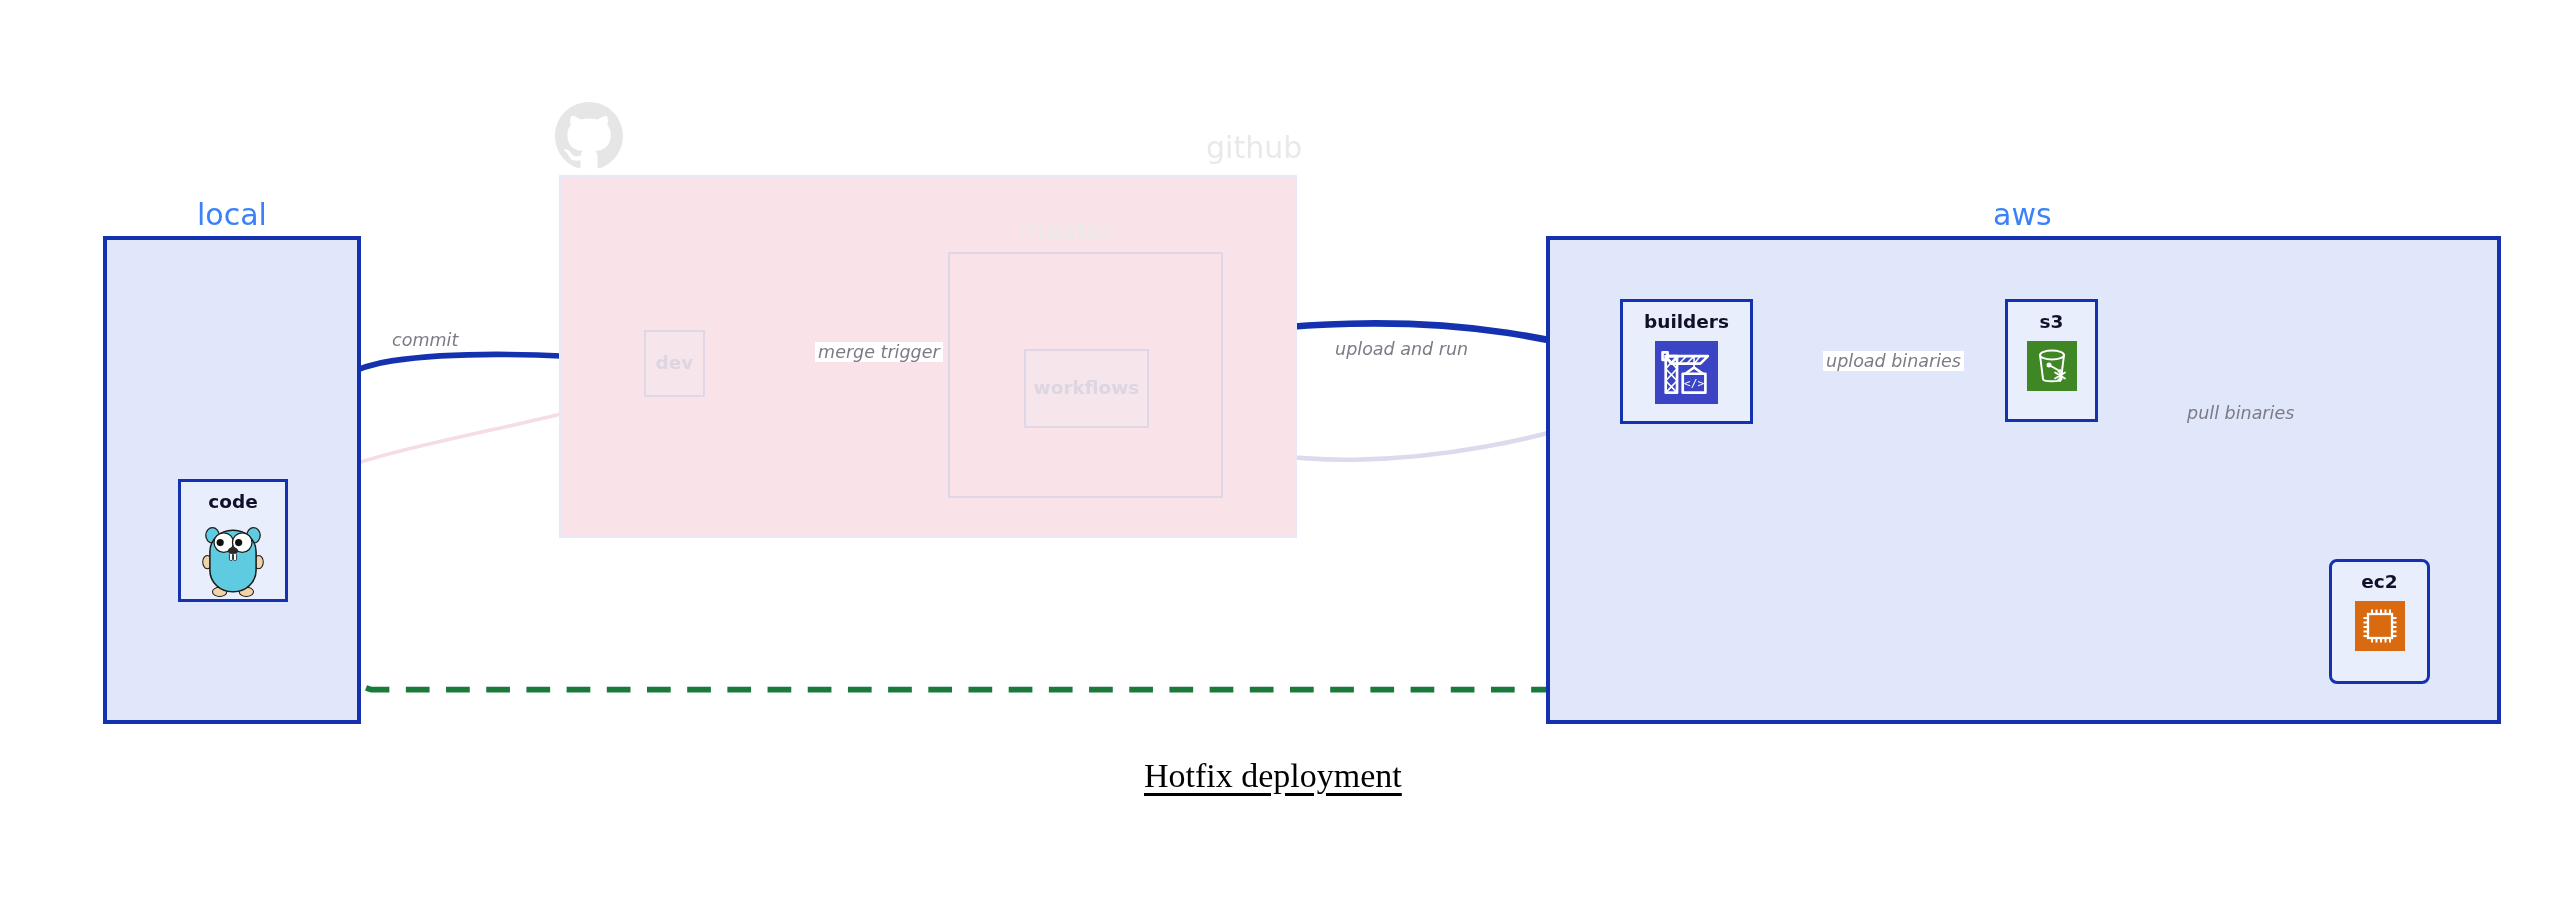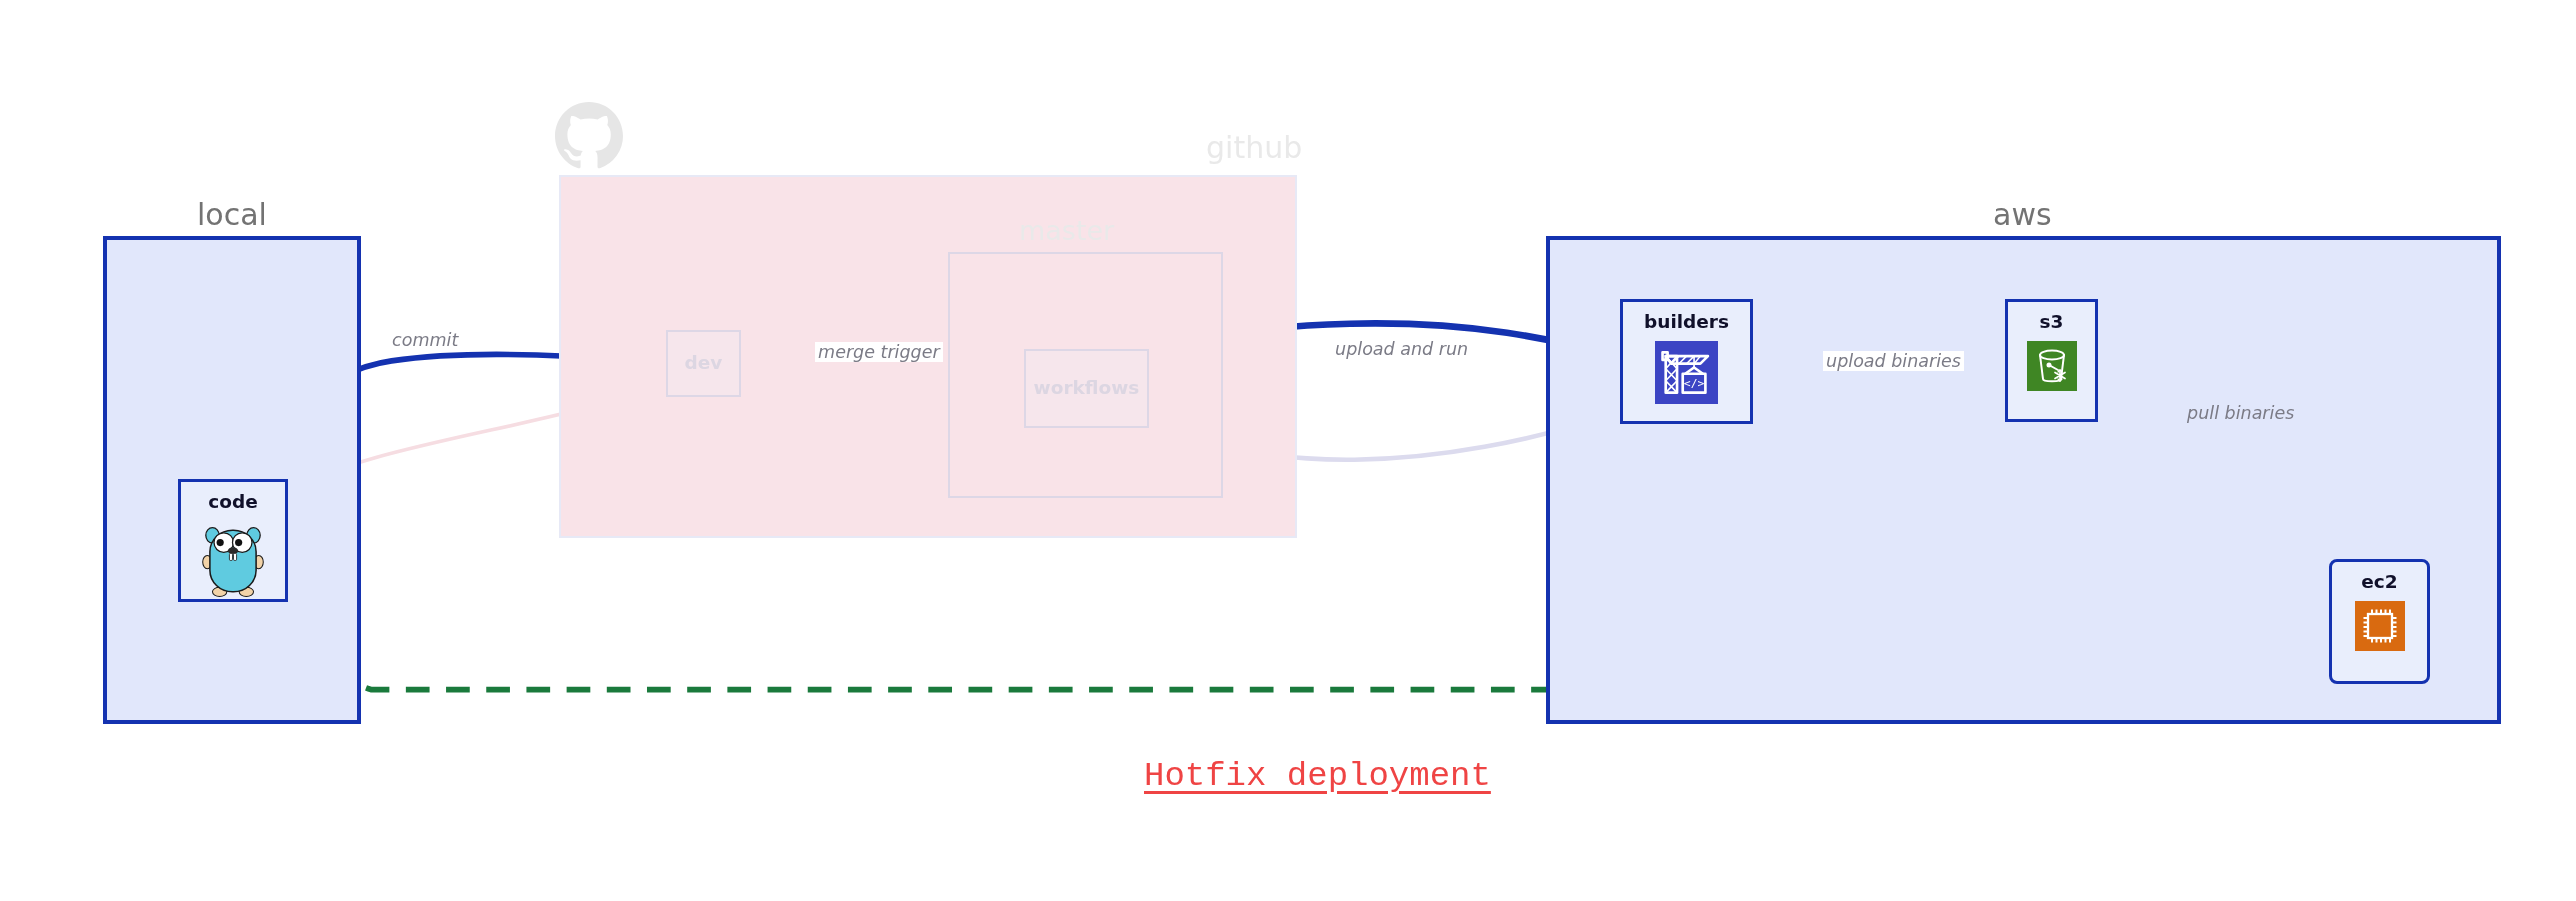--- a/index.html
+++ b/index.html
@@ -5,21 +5,21 @@
   html,body{margin:0;padding:0;background:#ffffff;}
   body{width:2604px;height:902px;position:relative;overflow:hidden;
        font-family:"DejaVu Sans","Liberation Sans",sans-serif;}
   #stage{position:absolute;left:0;top:0;width:2604px;height:902px;}
 
   
   .group{position:absolute;box-sizing:border-box;}
   .group.solid{background:#e1e7fb;border:4.6px solid #1432b0;}
   .group.faded{background:#f9e3e8;border:2.1px solid #e7e9f6;}
 
-  .group-label{position:absolute;font-size:30px;color:#737373;
+  .group-label{position:absolute;font-size:30px;color:#3b82f6;
                font-family:"DejaVu Sans","Liberation Sans",sans-serif;
                white-space:nowrap;font-weight:400;}
   .group-label.ghost{color:#e9e9e9;}
 
   
   .node{position:absolute;box-sizing:border-box;background:#e9eefc;
         border:3.6px solid #1432b0;display:flex;flex-direction:column;
         align-items:center;justify-content:flex-start;padding-top:11.3px;}
   .node.ghost{background:#f6e6ec;border:2.1px solid #ddd7e6;justify-content:center;padding-top:0;}
 
@@ -33,24 +33,24 @@
   
   #edges{position:absolute;left:0;top:0;width:2604px;height:902px;
          pointer-events:none;}
 
   .edge-label{position:absolute;font-style:italic;font-size:17.5px;
               color:#7b7b86;white-space:nowrap;
               font-family:"DejaVu Sans","Liberation Sans",sans-serif;
               background:#ffffff;padding:0 3.1px;}
 
   
-  #title{position:absolute;font-size:34px;color:#ef4444;
+  #title{position:absolute;font-size:34px;color:#000000;
          text-decoration:underline;text-underline-offset:6.2px;
          white-space:nowrap;font-weight:400;
-         font-family:Liberation Mono, monospace;}
+         font-family:Liberation Serif, serif;}
 
   
   #gh-logo{position:absolute;width:68px;height:68px;}
 </style>
 </head>
 <body>
 
 <div id="stage">
 
   <svg id="edges" viewBox="0 0 5054 1750" xmlns="http://www.w3.org/2000/svg">
@@ -93,21 +93,21 @@
       0-.19-.01-.82-.01-1.49-2.01.37-2.53-.49-2.69-.94-.09-.23-.48-.94-.82-1.13-.28-.15-.68-.52-.01-.53.63-.01
       1.08.58 1.23.82.72 1.21 1.87.87 2.33.66.07-.52.28-.87.51-1.07-1.78-.2-3.64-.89-3.64-3.95
       0-.87.31-1.59.82-2.15-.08-.2-.36-1.02.08-2.12 0 0 .67-.21 2.2.82.64-.18 1.32-.27 2-.27
       .68 0 1.36.09 2 .27 1.53-1.04 2.2-.82 2.2-.82.44 1.1.16 1.92.08 2.12.51.56.82 1.27.82
       2.15 0 3.07-1.87 3.75-3.65 3.95.29.25.54.73.54 1.48 0 1.07-.01 1.93-.01 2.2 0 .21.15.46.55.38
       A8.01 8.01 0 0 0 16 8c0-4.42-3.58-8-8-8z"></path>
   </svg>
 
   <div class="group-label ghost" style="left:1206px;top:130px;">github</div>
 
-  <div class="node ghost" style="left:666px;top:330px;width:75px;height:67px;">
+  <div class="node ghost" style="left:644px;top:330px;width:61px;height:67px;">
     <span class="node-label">dev</span>
   </div>
 
   <div style="position:absolute;left:948px;top:252px;width:275px;height:246px;
               box-sizing:border-box;border:2.1px solid #ddd7e6;background:transparent;"></div>
   <div class="group-label ghost" style="left:1019px;top:215px;font-size:27px;">master</div>
 
   <div class="node ghost" style="left:1024px;top:349px;width:125px;height:79px;">
     <span class="node-label">workflows</span>
   </div>

